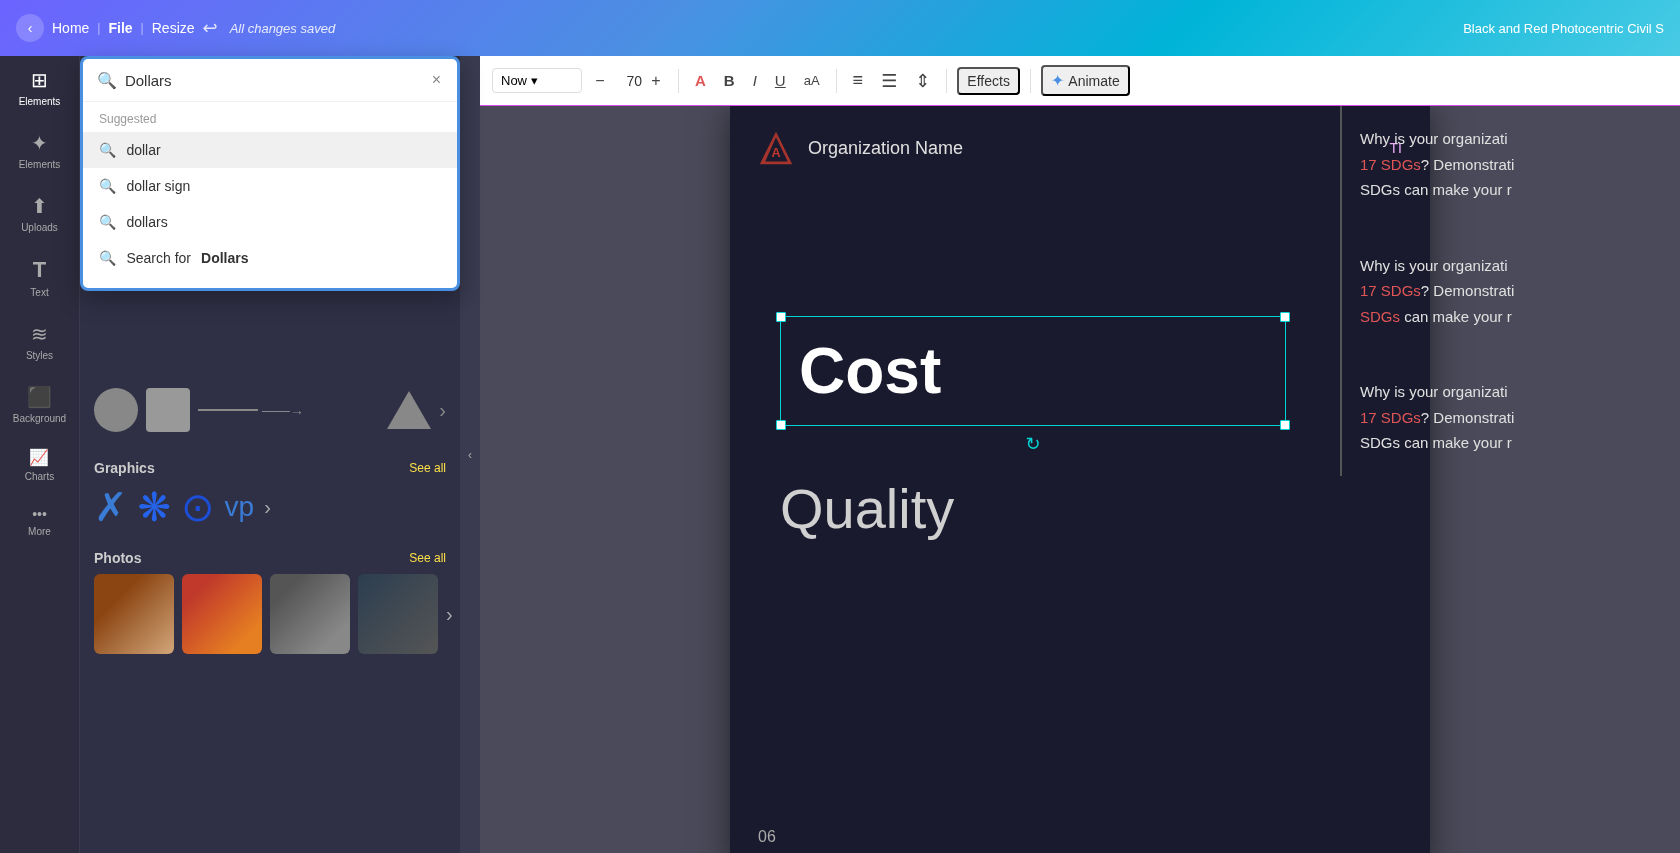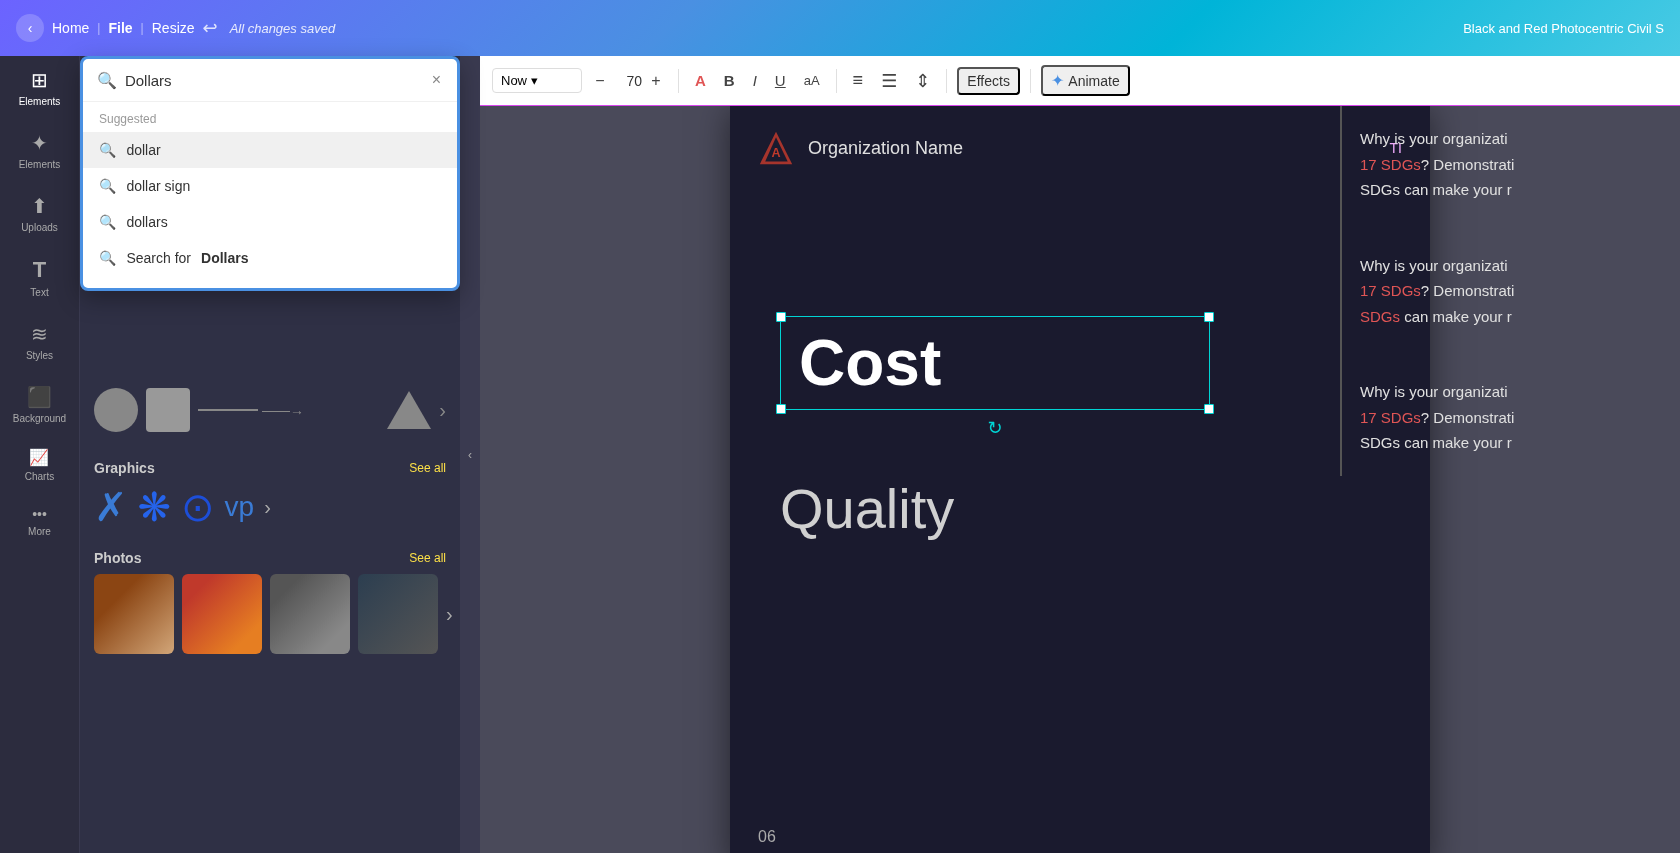--- a/index.html
+++ b/index.html
@@ -124,22 +124,22 @@
     }
 
     
     .canvas-header { padding: 24px 28px 0; display: flex; align-items: center; gap: 14px; }
     .brand-logo { width: 36px; height: 36px; }
     .org-name { color: #e0e0e0; font-size: 18px; font-weight: 500; }
     .canvas-page-num { color: #aaa; font-size: 16px; position: absolute; bottom: 20px; left: 28px; }
 
     
     .cost-textbox {
-      position: absolute; top: 210px; left: 50px; width: 430px;
-      border: 1.5px solid #00d4d4; background: transparent; padding: 14px 18px;
+      position: absolute; top: 210px; left: 50px; width: 506px;
+      border: 1.5px solid #00d4d4; background: transparent; padding: 22px 18px;
     }
     .cost-text { color: white; font-size: 64px; font-weight: 700; line-height: 1; }
     .selection-handle {
       position: absolute; width: 10px; height: 10px; background: white;
       border: 1.5px solid #00d4d4; border-radius: 1px;
     }
     .handle-tl { top: -5px; left: -5px; }
     .handle-tr { top: -5px; right: -5px; }
     .handle-bl { bottom: -5px; left: -5px; }
     .handle-br { bottom: -5px; right: -5px; }

